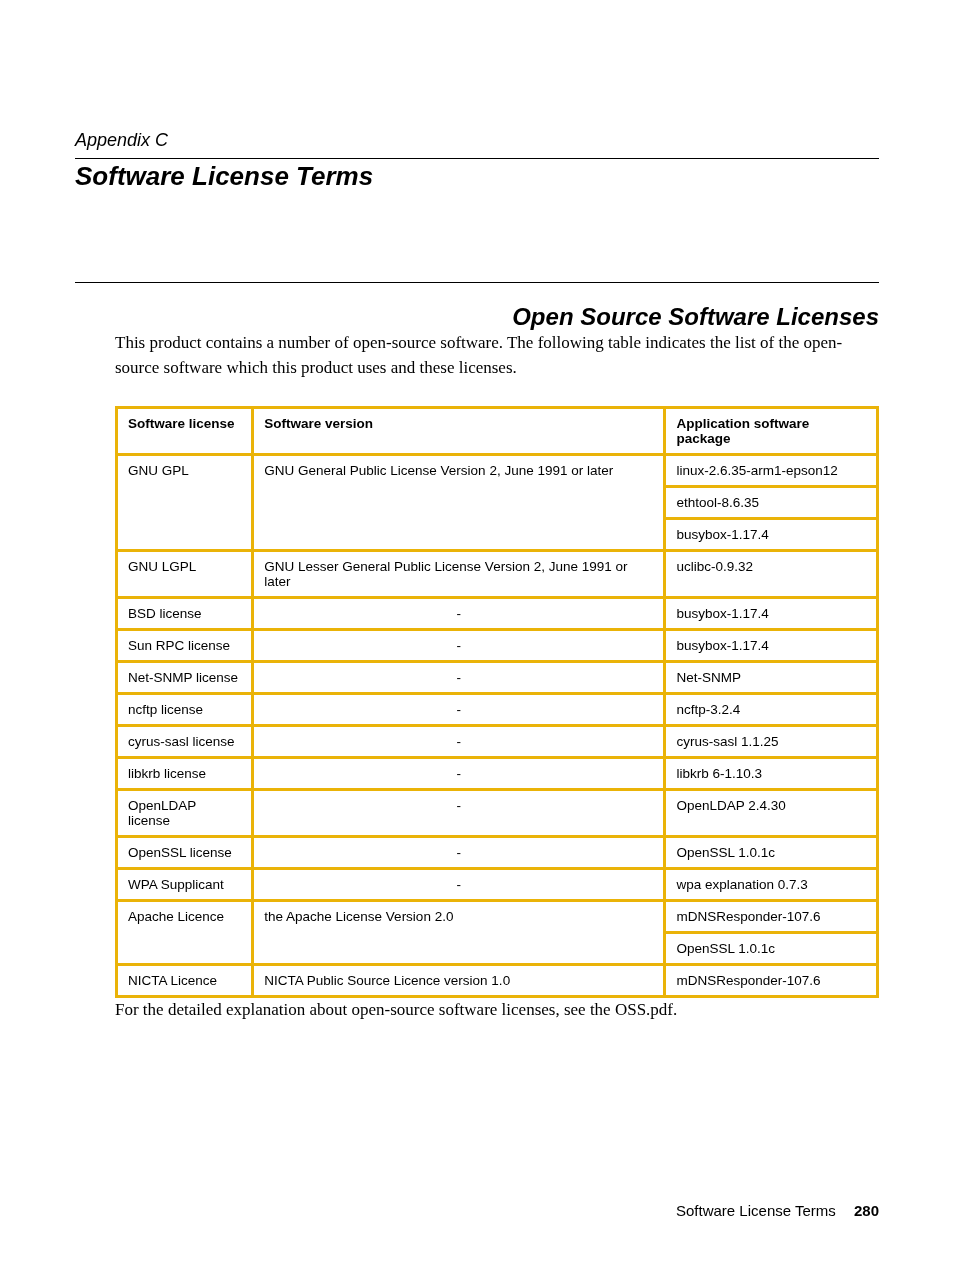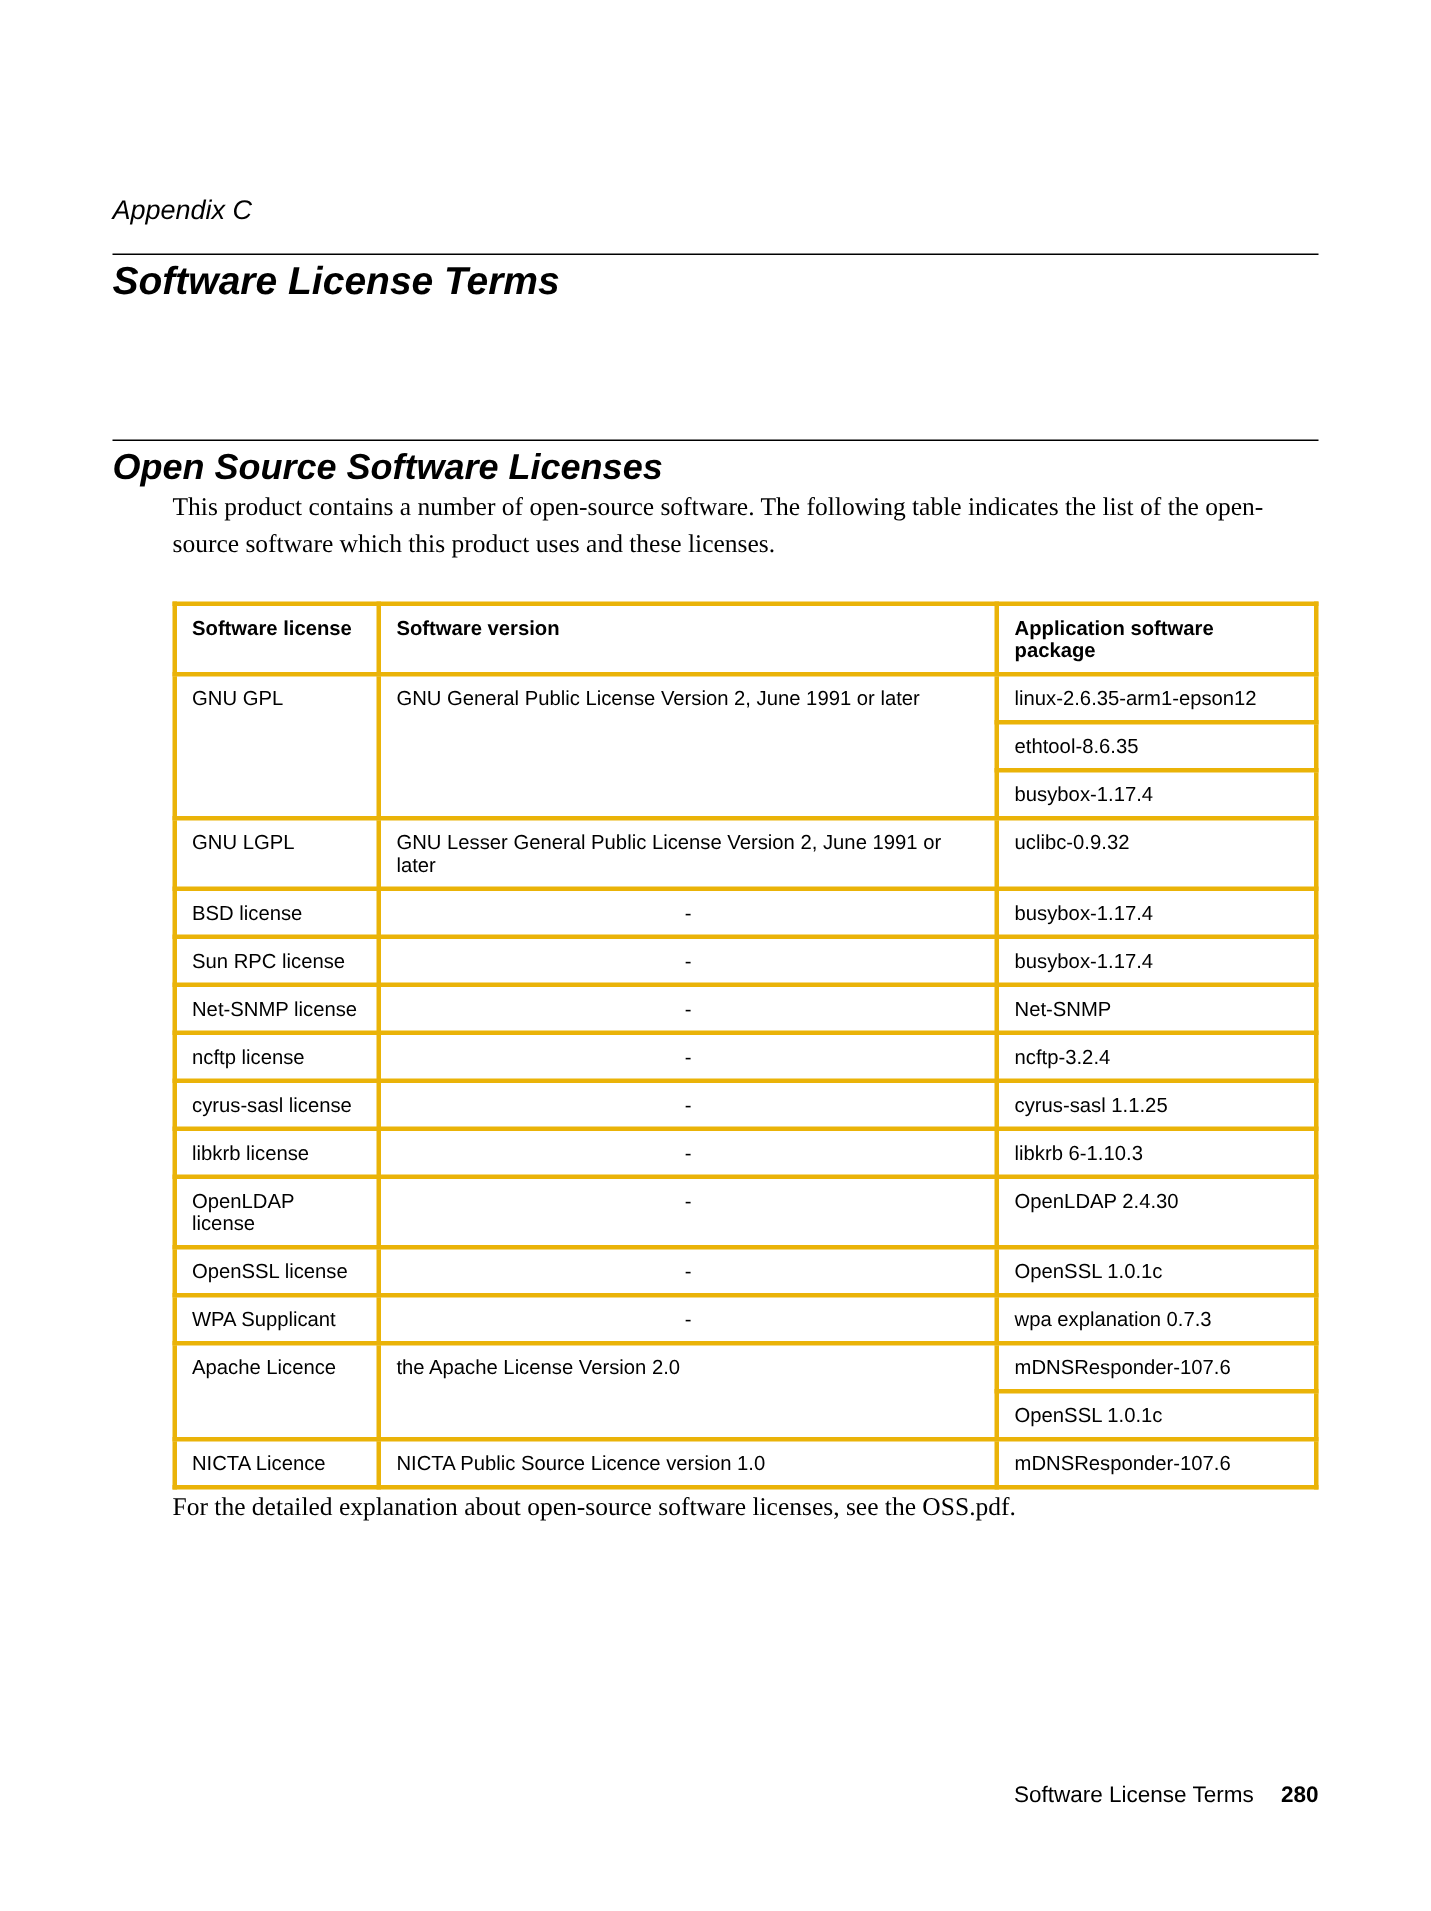--- a/index.html
+++ b/index.html
@@ -25,39 +25,40 @@
     padding-bottom: 4px;
   }
   .appendix-block {
     margin-top: 70px;
   }
   .appendix-label {
     font-family: -apple-system, 'Segoe UI', Arial, sans-serif;
     font-style: italic;
     font-size: 18px;
     border-bottom: 1px solid #000;
-    padding-bottom: 18px;
+    padding-bottom: 7px;
   }
   .appendix-title {
     font-family: -apple-system, 'Segoe UI', Arial, sans-serif;
     font-weight: bold;
     font-style: italic;
     font-size: 26px;
     margin-top: 2px;
   }
   .section-block {
     margin-top: 90px;
   }
   .section-title {
     font-family: -apple-system, 'Segoe UI', Arial, sans-serif;
     font-weight: bold;
     font-style: italic;
     font-size: 24px;
     border-top: 1px solid #000;
-    padding-top: 4px;
+    padding-top: 20px;
+    text-align: right;
   }
   .body-text {
     font-family: Georgia, 'Times New Roman', serif;
     font-size: 17px;
     line-height: 1.45;
     margin-left: 40px;
   }
   .license-table {
     margin-top: 26px;
     margin-left: 40px;
@@ -71,21 +72,21 @@
     padding: 7px 10px;
     text-align: left;
     vertical-align: top;
   }
   .license-table th {
     font-weight: bold;
   }
   .center { text-align: center !important; }
   .footer {
     position: absolute;
-    bottom: 69px;
+    bottom: 55px;
     right: 75px;
     font-family: -apple-system, 'Segoe UI', Arial, sans-serif;
     font-size: 15px;
   }
   .footer-page {
     font-weight: bold;
     margin-left: 14px;
   }
 </style>
 </head>

